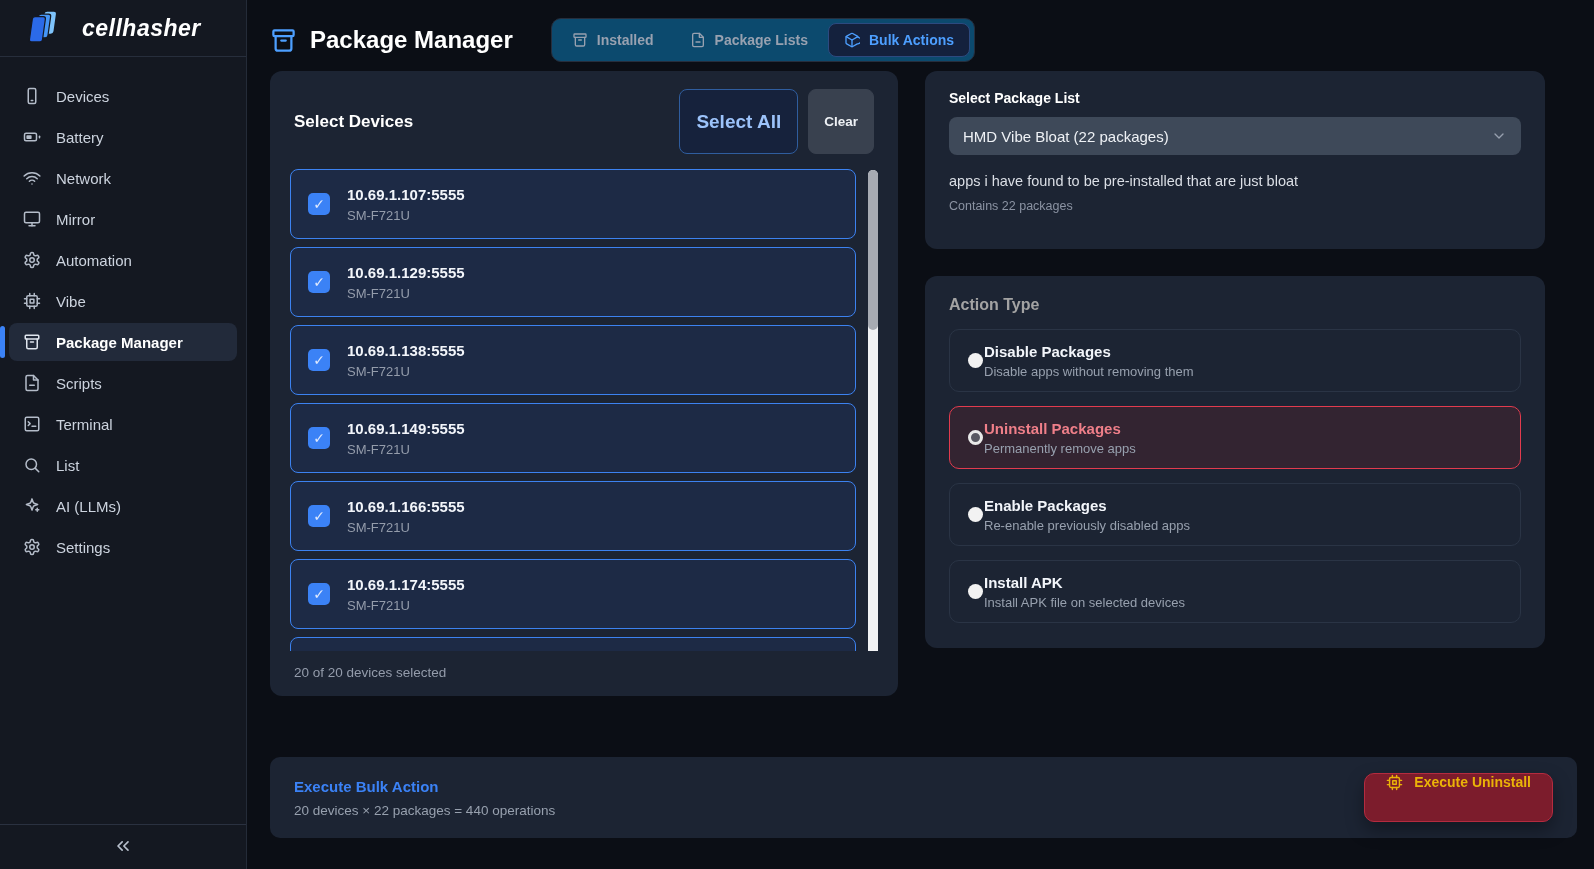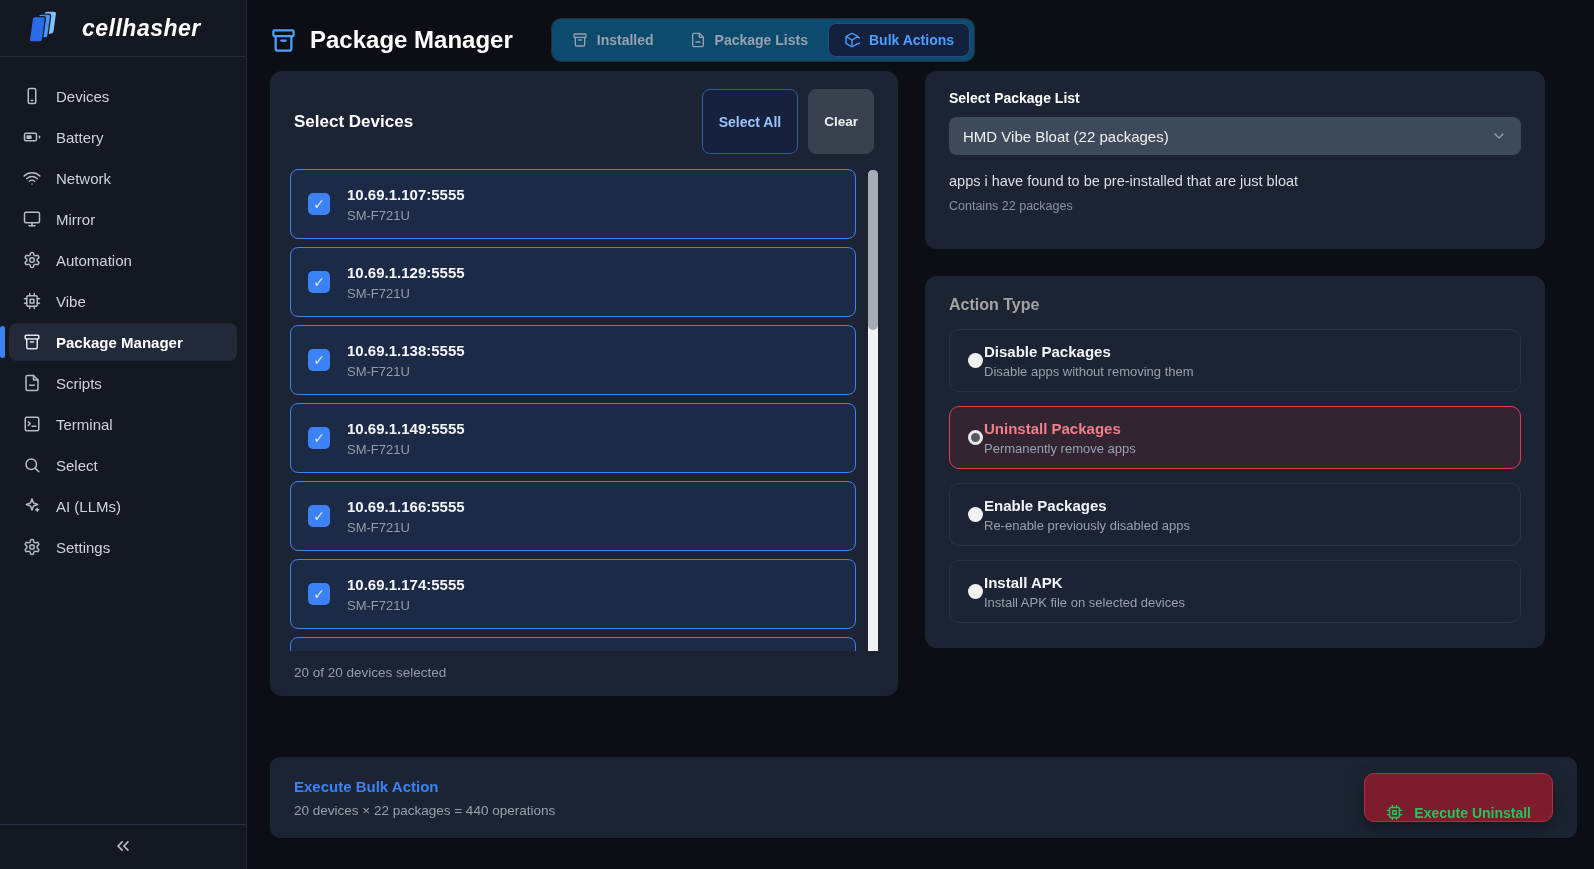--- a/index.html
+++ b/index.html
@@ -38,21 +38,21 @@
   .tab.active { background:#14213d; border-color:#2c4a80; color:#4d9fff; }
 
   .content { display:grid; grid-template-columns:628px 620px; gap:27px; margin-top:7px; }
   .panel { background:#1c2433; border-radius:12px; }
 
   
   .devices-panel { height:625px; padding:18px 20px 16px; display:flex; flex-direction:column; }
   .devices-header { display:flex; align-items:center; justify-content:space-between; padding:0 4px; }
   .panel-title { font-size:17px; font-weight:bold; color:#fff; }
   .devices-actions { display:flex; gap:10px; }
-  .btn-select-all { background:#16223c; border:1px solid #2f5d9e; color:#9cc3fa; border-radius:8px; padding:8px 16px; font-size:14px; font-weight:bold; cursor:pointer; font-family:inherit; }
+  .btn-select-all { background:#16223c; border:1px solid #2f5d9e; color:#9cc3fa; border-radius:8px; padding:8px 16px; font-size:19px; font-weight:bold; cursor:pointer; font-family:inherit; }
   .btn-clear { background:#39414f; border:1px solid #39414f; color:#eef1f5; border-radius:8px; padding:24px 15px; font-size:13.5px; font-weight:bold; cursor:pointer; font-family:inherit; }
   .device-list-wrap { position:relative; margin-top:15px; height:512px; overflow:hidden; padding-right:22px; }
   .device-list { display:flex; flex-direction:column; gap:8px; }
   .device-card { height:70px; min-height:70px; background:#1d2a45; border:1px solid #3c82f0; border-radius:8px; display:flex; align-items:center; gap:17px; padding:0 17px; cursor:pointer; }
   .checkbox { width:22px; height:22px; min-width:22px; border-radius:5px; background:#3b82f6; display:flex; align-items:center; justify-content:center; color:#dfe9fd; font-size:14px; line-height:1; }
   .device-addr { font-size:15px; font-weight:bold; color:#f2f5fa; }
   .device-model { font-size:13px; color:#949cab; margin-top:5px; }
   .scrollbar-track { position:absolute; right:0; top:1px; width:10px; height:510px; background:#f1f2f4; border-radius:6px; }
   .scrollbar-thumb { position:absolute; top:0; left:0; width:10px; height:160px; background:#a7abb3; border-radius:6px; }
   .devices-status { margin-top:14px; font-size:13.5px; color:#949cab; padding:0 4px; }
@@ -74,21 +74,21 @@
   .option.selected .radio { background:#585862; border:3.5px solid #e9e9e9; }
   .option-title { font-size:15px; font-weight:bold; color:#f2f5fa; }
   .option-desc { font-size:13px; color:#97a0ae; margin-top:4px; }
   .option.danger { background:#332431; border-color:#e23b4e; }
   .option.danger .option-title { color:#ef7f89; }
 
   
   .execute-bar { margin-top:61px; height:81px; min-height:81px; background:#1c2433; border-radius:10px; display:flex; align-items:center; justify-content:space-between; padding:0 24px; }
   .exec-title { font-size:15px; font-weight:bold; color:#3b82f6; }
   .exec-summary { font-size:13.5px; color:#97a0ae; margin-top:8px; }
-  .btn-execute { display:flex; align-items:flex-end; gap:11px; background:#7c1c2c; border:1.5px solid #b52b3f; color:#22c55e; font-weight:bold; font-size:14px; padding:0 21px; height:49px; border-radius:10px; cursor:pointer; font-family:inherit; box-shadow:0 8px 18px rgba(0,0,0,.35); }
+  .btn-execute { display:flex; align-items:flex-start; gap:11px; background:#7c1c2c; border:1.5px solid #b52b3f; color:#eab308; font-weight:bold; font-size:14px; padding:0 21px; height:49px; border-radius:10px; cursor:pointer; font-family:inherit; box-shadow:0 8px 18px rgba(0,0,0,.35); }
   .btn-execute .icon { width:17px; height:17px; }
 </style>
 </head>
 <body>
 
 <aside class="sidebar">
   <div class="logo">
     <span class="icon logo-icon">
       <svg viewBox="0 0 44 42" fill="none">
         <g transform="skewX(-8) translate(6,0)">
@@ -201,21 +201,21 @@
         <span>Terminal</span>
       </div>
 
       <div class="nav-item">
         <span class="icon">
           <svg viewBox="0 0 24 24" fill="none" stroke="currentColor" stroke-width="2" stroke-linecap="round" stroke-linejoin="round">
             <circle cx="11" cy="11" r="7"></circle>
             <path d="m21 21-4.5-4.5"></path>
           </svg>
         </span>
-        <span>Select</span>
+        <span>List</span>
       </div>
 
       <div class="nav-item">
         <span class="icon">
           <svg viewBox="0 0 24 24" fill="none" stroke="currentColor" stroke-width="2" stroke-linecap="round" stroke-linejoin="round">
             <path d="M12 2.5l1.6 4.6a2 2 0 0 0 1.3 1.3l4.6 1.6-4.6 1.6a2 2 0 0 0-1.3 1.3L12 17.5l-1.6-4.6a2 2 0 0 0-1.3-1.3L4.5 10l4.6-1.6a2 2 0 0 0 1.3-1.3z"></path>
             <path d="M19 15v4"></path>
             <path d="M21 17h-4"></path>
           </svg>
         </span>

